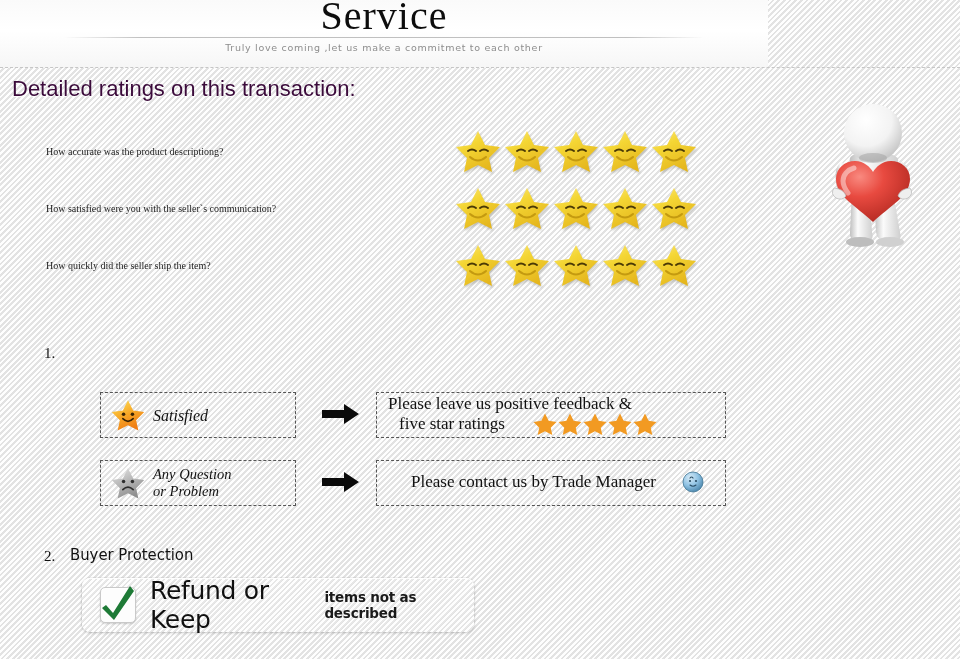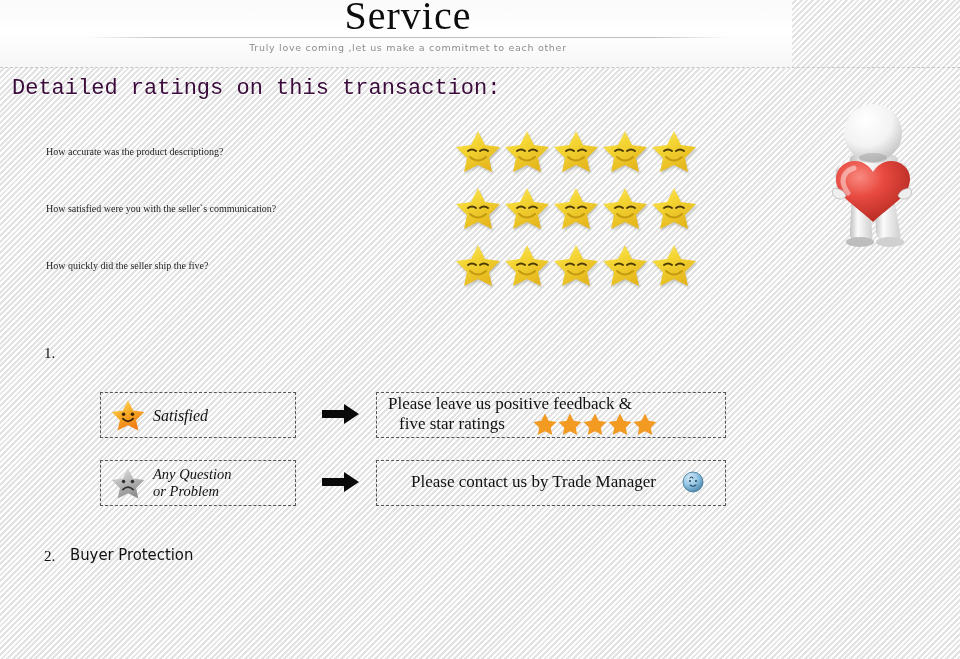--- a/index.html
+++ b/index.html
@@ -31,21 +31,20 @@
   
   #header {
     position: absolute;
     left: 0; top: 0;
     width: 768px;
     height: 68px;
     background: #fdfdfd;
     background-image: linear-gradient(to bottom, #fafafa 0%, #ffffff 45%, #f6f6f6 100%);
     text-align: center;
     overflow: hidden;
-    padding-left: 24px;
   }
   #header-title {
     font-family: "Liberation Serif", serif;
     font-size: 40px;
     line-height: 40px;
     color: #0d0d0d;
     letter-spacing: 1px;
     margin-top: -4px;
     font-weight: 400;
   }
@@ -71,21 +70,21 @@
     left: 0; top: 67px;
     width: 960px;
     height: 0;
     border-top: 1px dashed #c6c6c6;
   }
 
   
   #section-title {
     position: absolute;
     left: 12px; top: 76px;
-    font-family: Liberation Mono, monospace;
+    font-family: Liberation Sans, sans-serif;
     font-size: 22px;
     color: #3b0b3b;
     font-weight: 400;
     text-shadow: 0 1px 0 rgba(255,255,255,0.9);
   }
 
   
   #ratings {
     position: absolute;
     left: 0; top: 128px;
@@ -448,21 +447,21 @@
               <path d="M23 3 L30 17 L45 19 L34 30 L37 44 L23 37 L9 44 L12 30 L1 19 L16 17 Z" fill="url(#sy1)"></path>
               <path d="M13 23 q4 -3 8 0" stroke="#4b3a06" stroke-width="2" fill="none" stroke-linecap="round"></path>
               <path d="M25 23 q4 -3 8 0" stroke="#4b3a06" stroke-width="2" fill="none" stroke-linecap="round"></path>
               <path d="M15 29 q8 7 16 0" stroke="#c49a10" stroke-width="2" fill="none" stroke-linecap="round"></path>
             </svg>
           </div>
       </div>
     </div>
 
     <div class="rating-row">
-      <div class="rating-question">How quickly did the seller ship the five?</div>
+      <div class="rating-question">How quickly did the seller ship the item?</div>
       <div class="rating-stars">
         <div class="star-face">
             <svg width="46" height="46" viewBox="0 0 46 46">
               <path d="M23 3 L30 17 L45 19 L34 30 L37 44 L23 37 L9 44 L12 30 L1 19 L16 17 Z" fill="url(#sy1)"></path>
               <path d="M13 23 q4 -3 8 0" stroke="#4b3a06" stroke-width="2" fill="none" stroke-linecap="round"></path>
               <path d="M25 23 q4 -3 8 0" stroke="#4b3a06" stroke-width="2" fill="none" stroke-linecap="round"></path>
               <path d="M15 29 q8 7 16 0" stroke="#c49a10" stroke-width="2" fill="none" stroke-linecap="round"></path>
             </svg>
           </div>
         <div class="star-face">
@@ -595,15 +594,24 @@
           <circle cx="14" cy="10" r="1.1" fill="#2b4f66"></circle>
           <path d="M8 14 q3 2.5 6 0" stroke="#2b4f66" stroke-width="1.1" fill="none" stroke-linecap="round"></path>
         </svg>
       </div>
     </div>
   </div>
 
   <div class="list-item-num" id="item2-num">2.</div>
   <div id="item2-text">Buyer Protection</div>
 
+  <div class="protect-btn" id="protect-btn-1">
+    <div class="check-box">
+      <svg width="38" height="42" viewBox="0 0 38 42">
+          <path d="M7 22 L14 30 L31 3 L35 8 L15 37 L3 25 Z" fill="#1e7a36"></path>
+        </svg>
+    </div>
+    <div class="protect-main">Refund or Keep</div>
+    <div class="protect-sub">items not as described</div>
+  </div>
 
 
 </div>
 
 </body></html>

